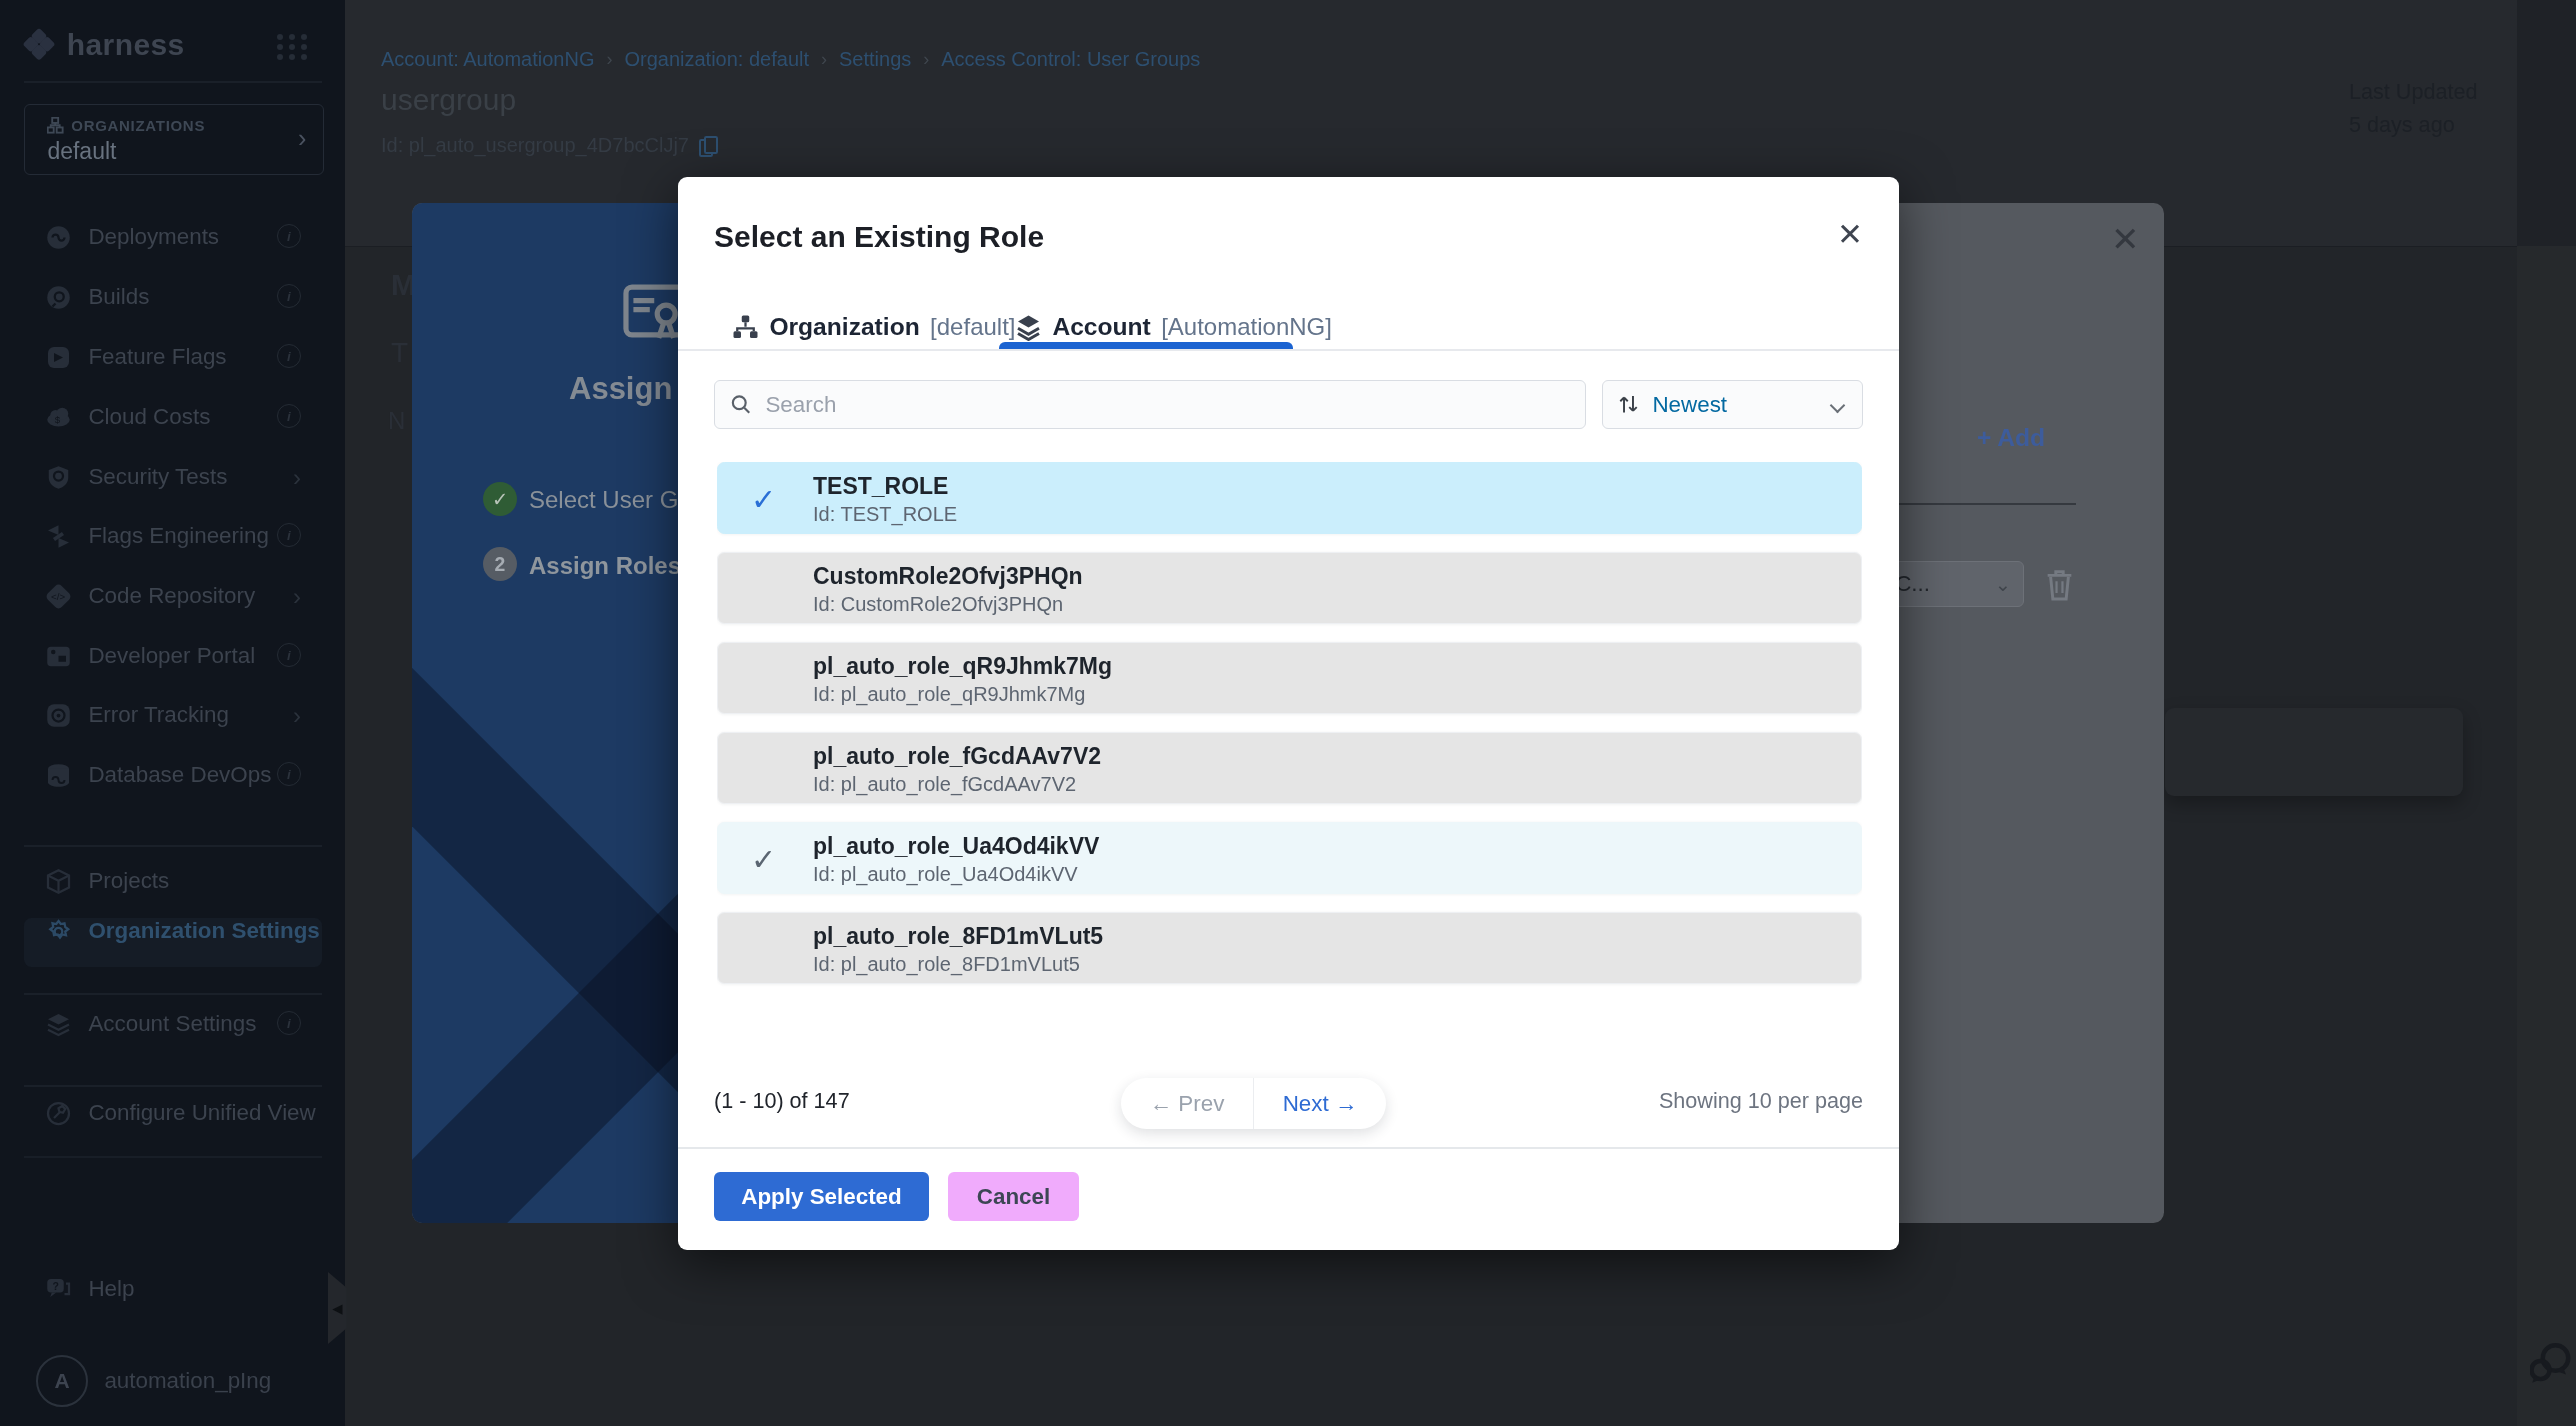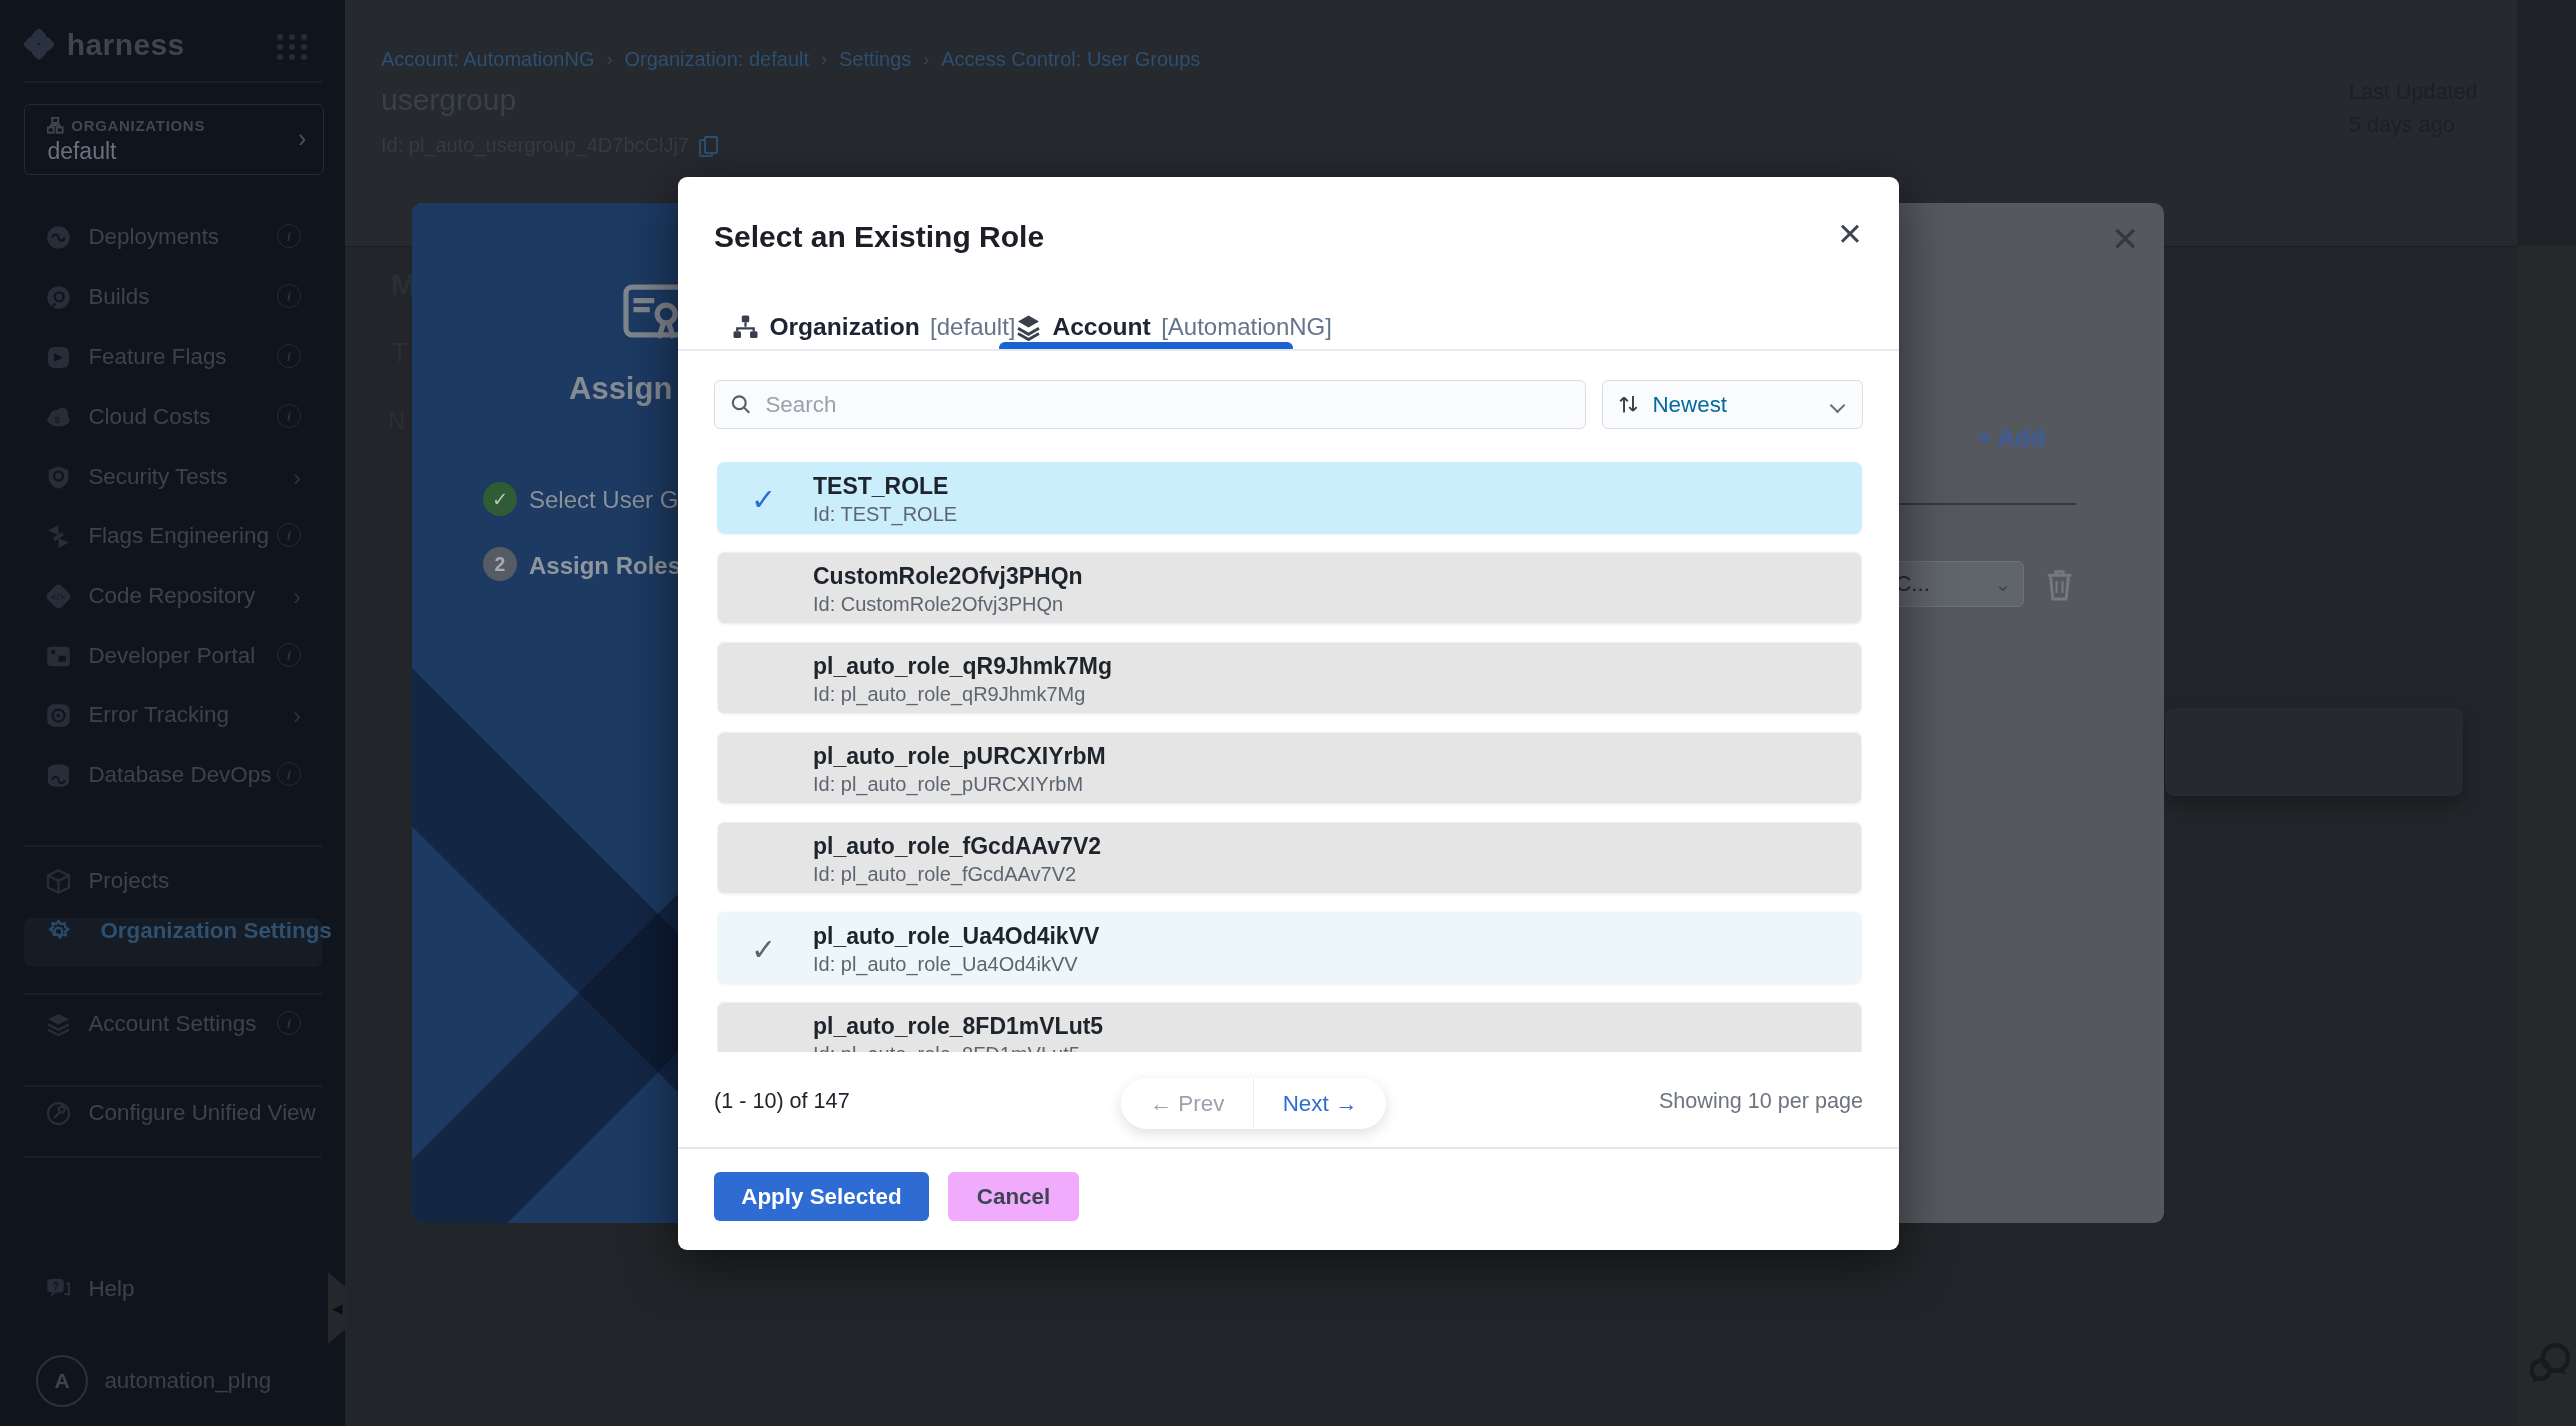--- a/index.html
+++ b/index.html
@@ -35,21 +35,21 @@
   #org-label{left:46px;top:116px;display:flex;gap:7.5px;align-items:center;font-size:15px;font-weight:700;letter-spacing:0.7px;color:#3e4855;}
   #org-value{left:46px;top:137px;font-size:23px;color:#68727f;}
   #org-chevron{left:297px;top:125px;font-size:25px;color:#4a5260;}
   .nav-item{left:24px;width:298px;height:49px;display:flex;align-items:flex-start;gap:16.4px;padding-left:21px;box-sizing:border-box;}
   .nav-label{font-size:22.4px;color:#3c434e;white-space:nowrap;}
   .nav-trail{position:absolute;right:21px;}
   .info-circle{width:22.4px;height:22.4px;border:1.5px solid #242b34;border-radius:50%;color:#2b323c;font-size:13.4px;display:flex;align-items:center;justify-content:center;font-style:italic;font-weight:700;}
   .chev{color:#2b323c;font-size:24px;}
   .nav-svg{width:27px;height:27px;flex:0 0 27px;}
   #org-settings-active{left:24px;top:918px;width:298px;height:49px;background:#151c26;border-radius:7.5px;}
-  #org-settings-active .nav-label{color:#2f506e;font-weight:700;margin-left:12px;}
+  #org-settings-active .nav-label{color:#2f506e;font-weight:700;}
   #help-row .nav-label, #projects-row .nav-label{color:#3c434e;}
   #avatar-row{left:24px;top:1355px;display:flex;align-items:center;gap:16.4px;padding-left:12px;}
   #avatar-circle{width:48px;height:48px;border:2.2px solid #2b323c;border-radius:50%;display:flex;align-items:center;justify-content:center;font-size:21px;font-weight:700;color:#3d4450;}
   #avatar-name{font-size:22.4px;color:#3a414c;}
   #collapse-handle{left:328px;top:1272px;width:18.6px;height:72px;background:#24272c;
       clip-path:polygon(0 0,100% 22%,100% 78%,0 100%);display:flex;align-items:center;justify-content:center;
       color:#0d1013;font-size:13.4px;}
   
   #bg-dialog{left:412px;top:203px;width:1752px;height:1020px;background:#55595f;border-radius:10.4px;}
   #bg-dialog-left{position:absolute;left:0;top:0;width:450px;height:1020px;background:#1d3a63;border-radius:10.4px 0 0 10.4px;overflow:hidden;}
@@ -424,24 +424,20 @@
       </div>
       <div class="role-row">
         <div class="role-name">CustomRole2Ofvj3PHQn</div>
         <div class="role-id">Id: CustomRole2Ofvj3PHQn</div>
       </div>
       <div class="role-row">
         <div class="role-name">pl_auto_role_qR9Jhmk7Mg</div>
         <div class="role-id">Id: pl_auto_role_qR9Jhmk7Mg</div>
       </div>
       <div class="role-row">
-        <div class="role-name">pl_auto_role_pURCXIYrbM</div>
-        <div class="role-id">Id: pl_auto_role_pURCXIYrbM</div>
-      </div>
-      <div class="role-row">
         <div class="role-name">pl_auto_role_fGcdAAv7V2</div>
         <div class="role-id">Id: pl_auto_role_fGcdAAv7V2</div>
       </div>
       <div class="role-row sel-muted">
         <span class="check gray">✓</span>
         <div class="role-name">pl_auto_role_Ua4Od4ikVV</div>
         <div class="role-id">Id: pl_auto_role_Ua4Od4ikVV</div>
       </div>
       <div class="role-row">
         <div class="role-name">pl_auto_role_8FD1mVLut5</div>

